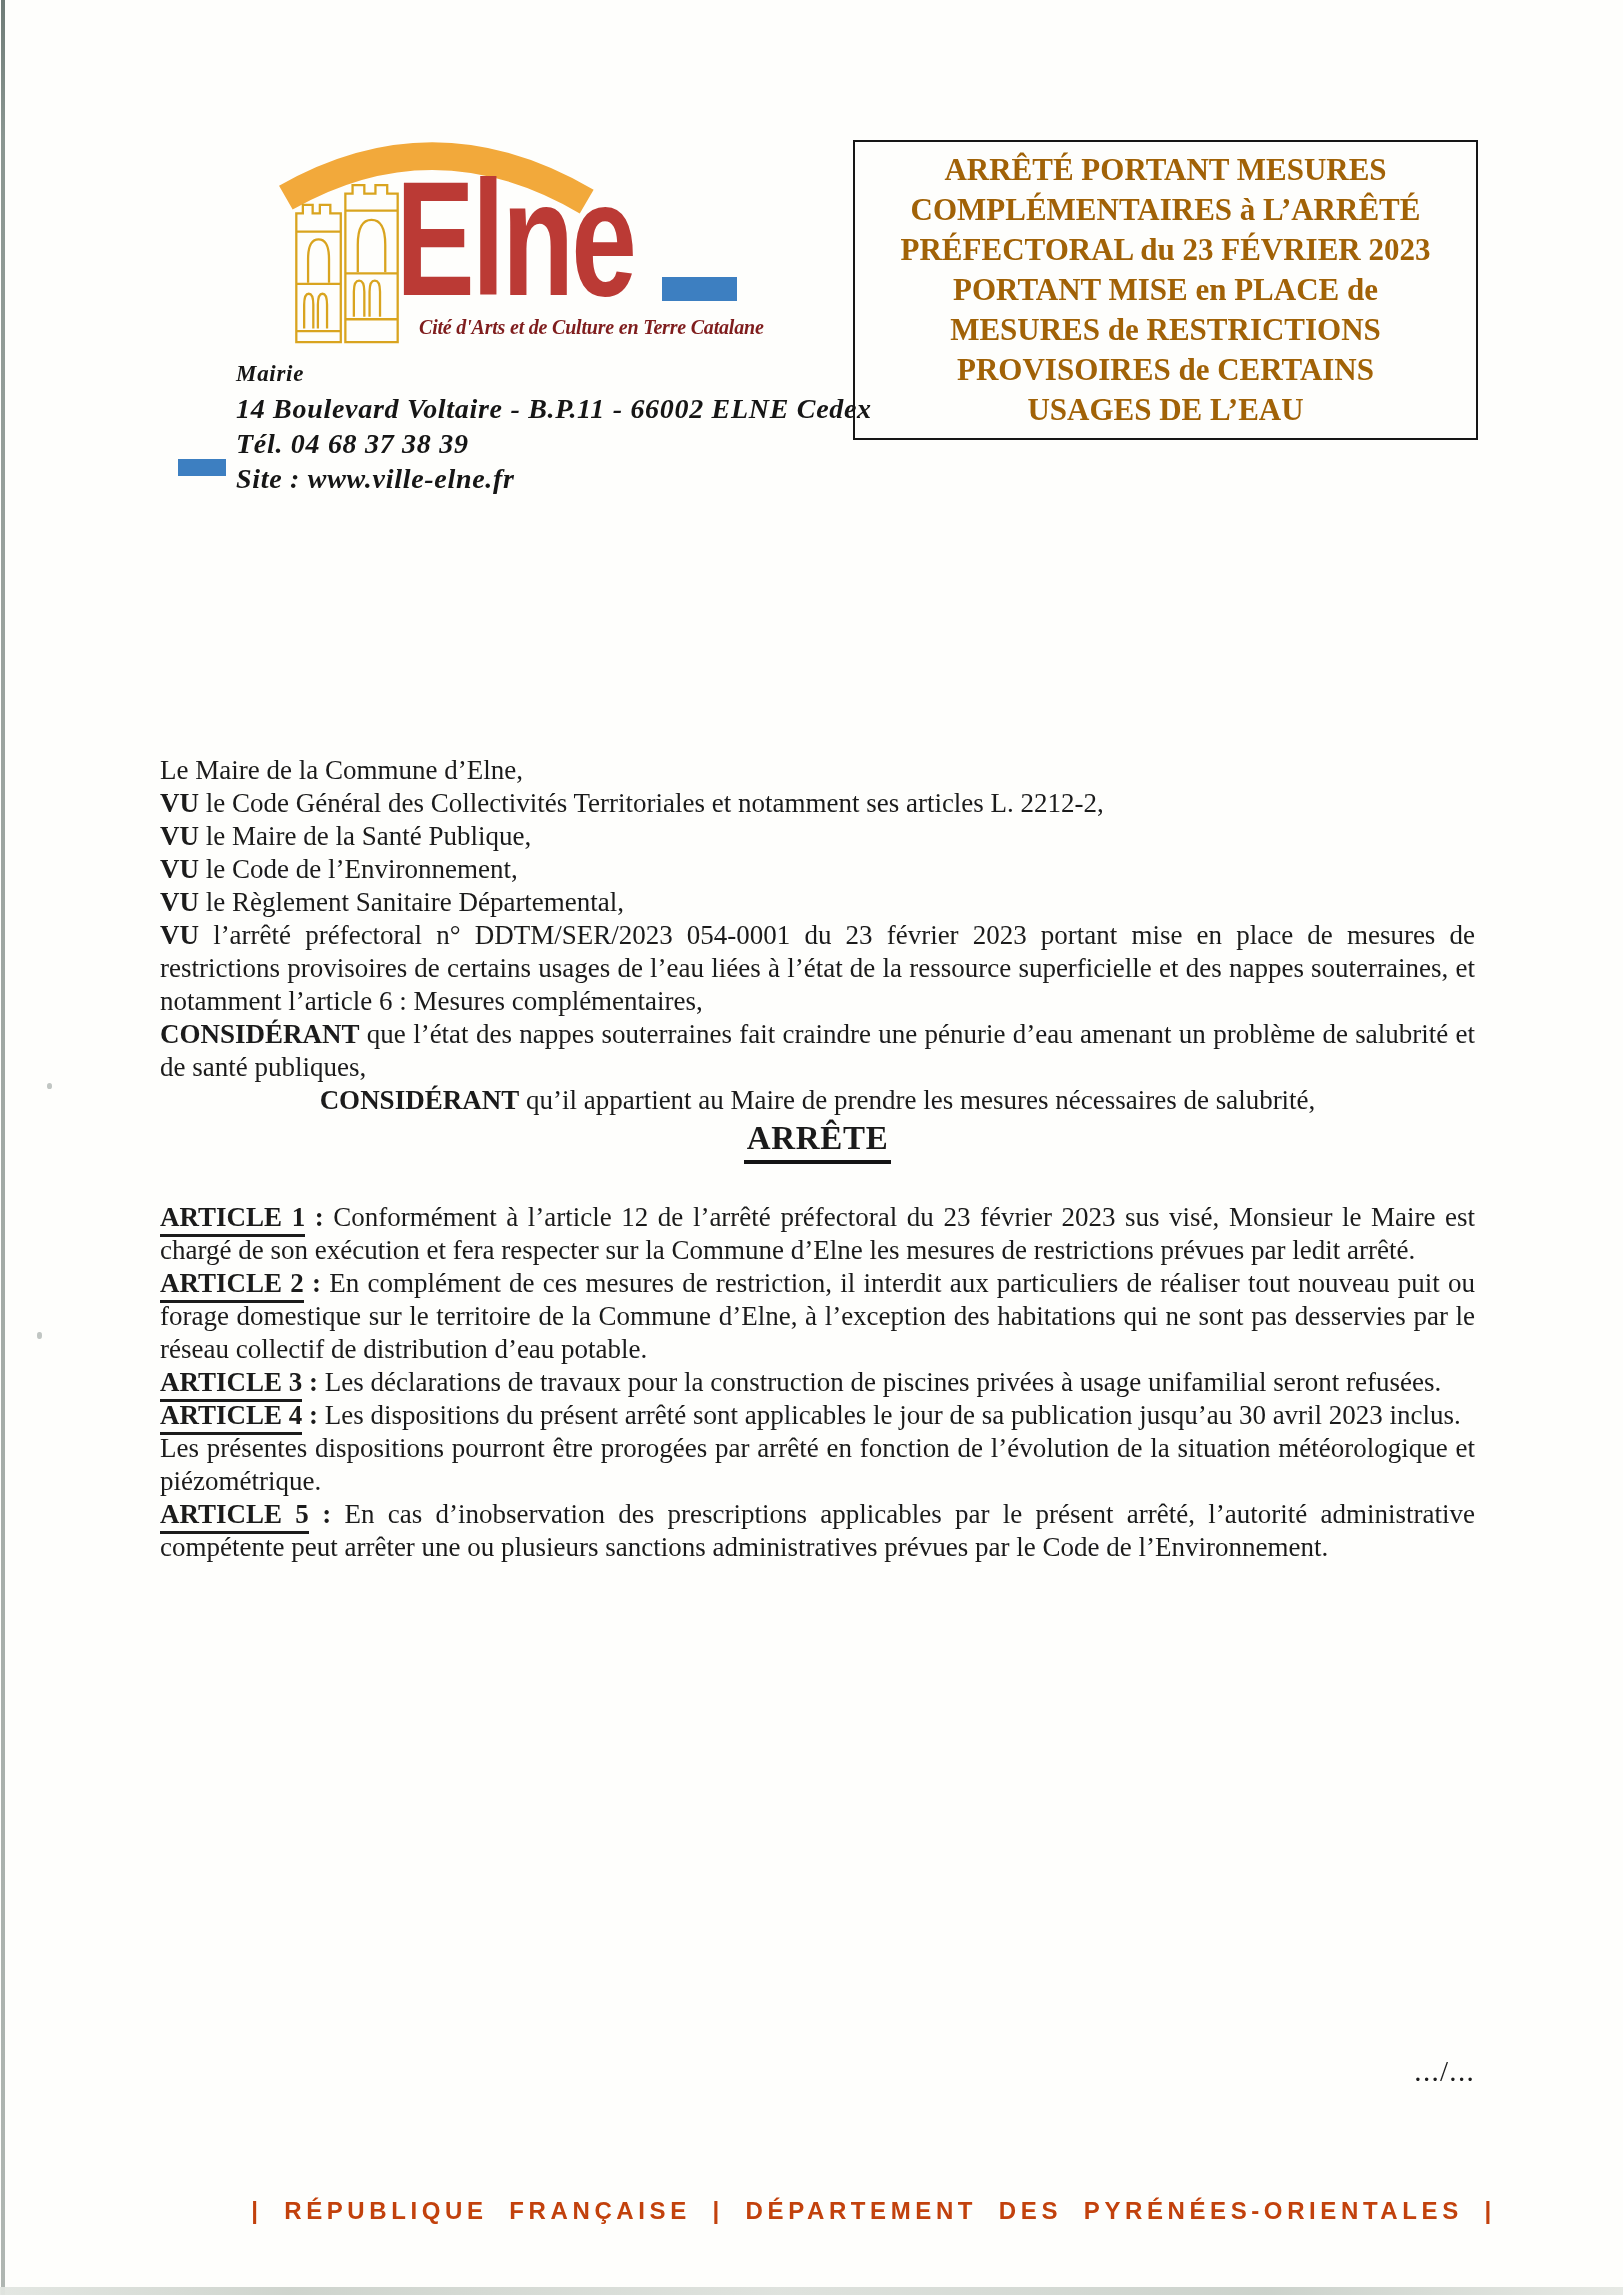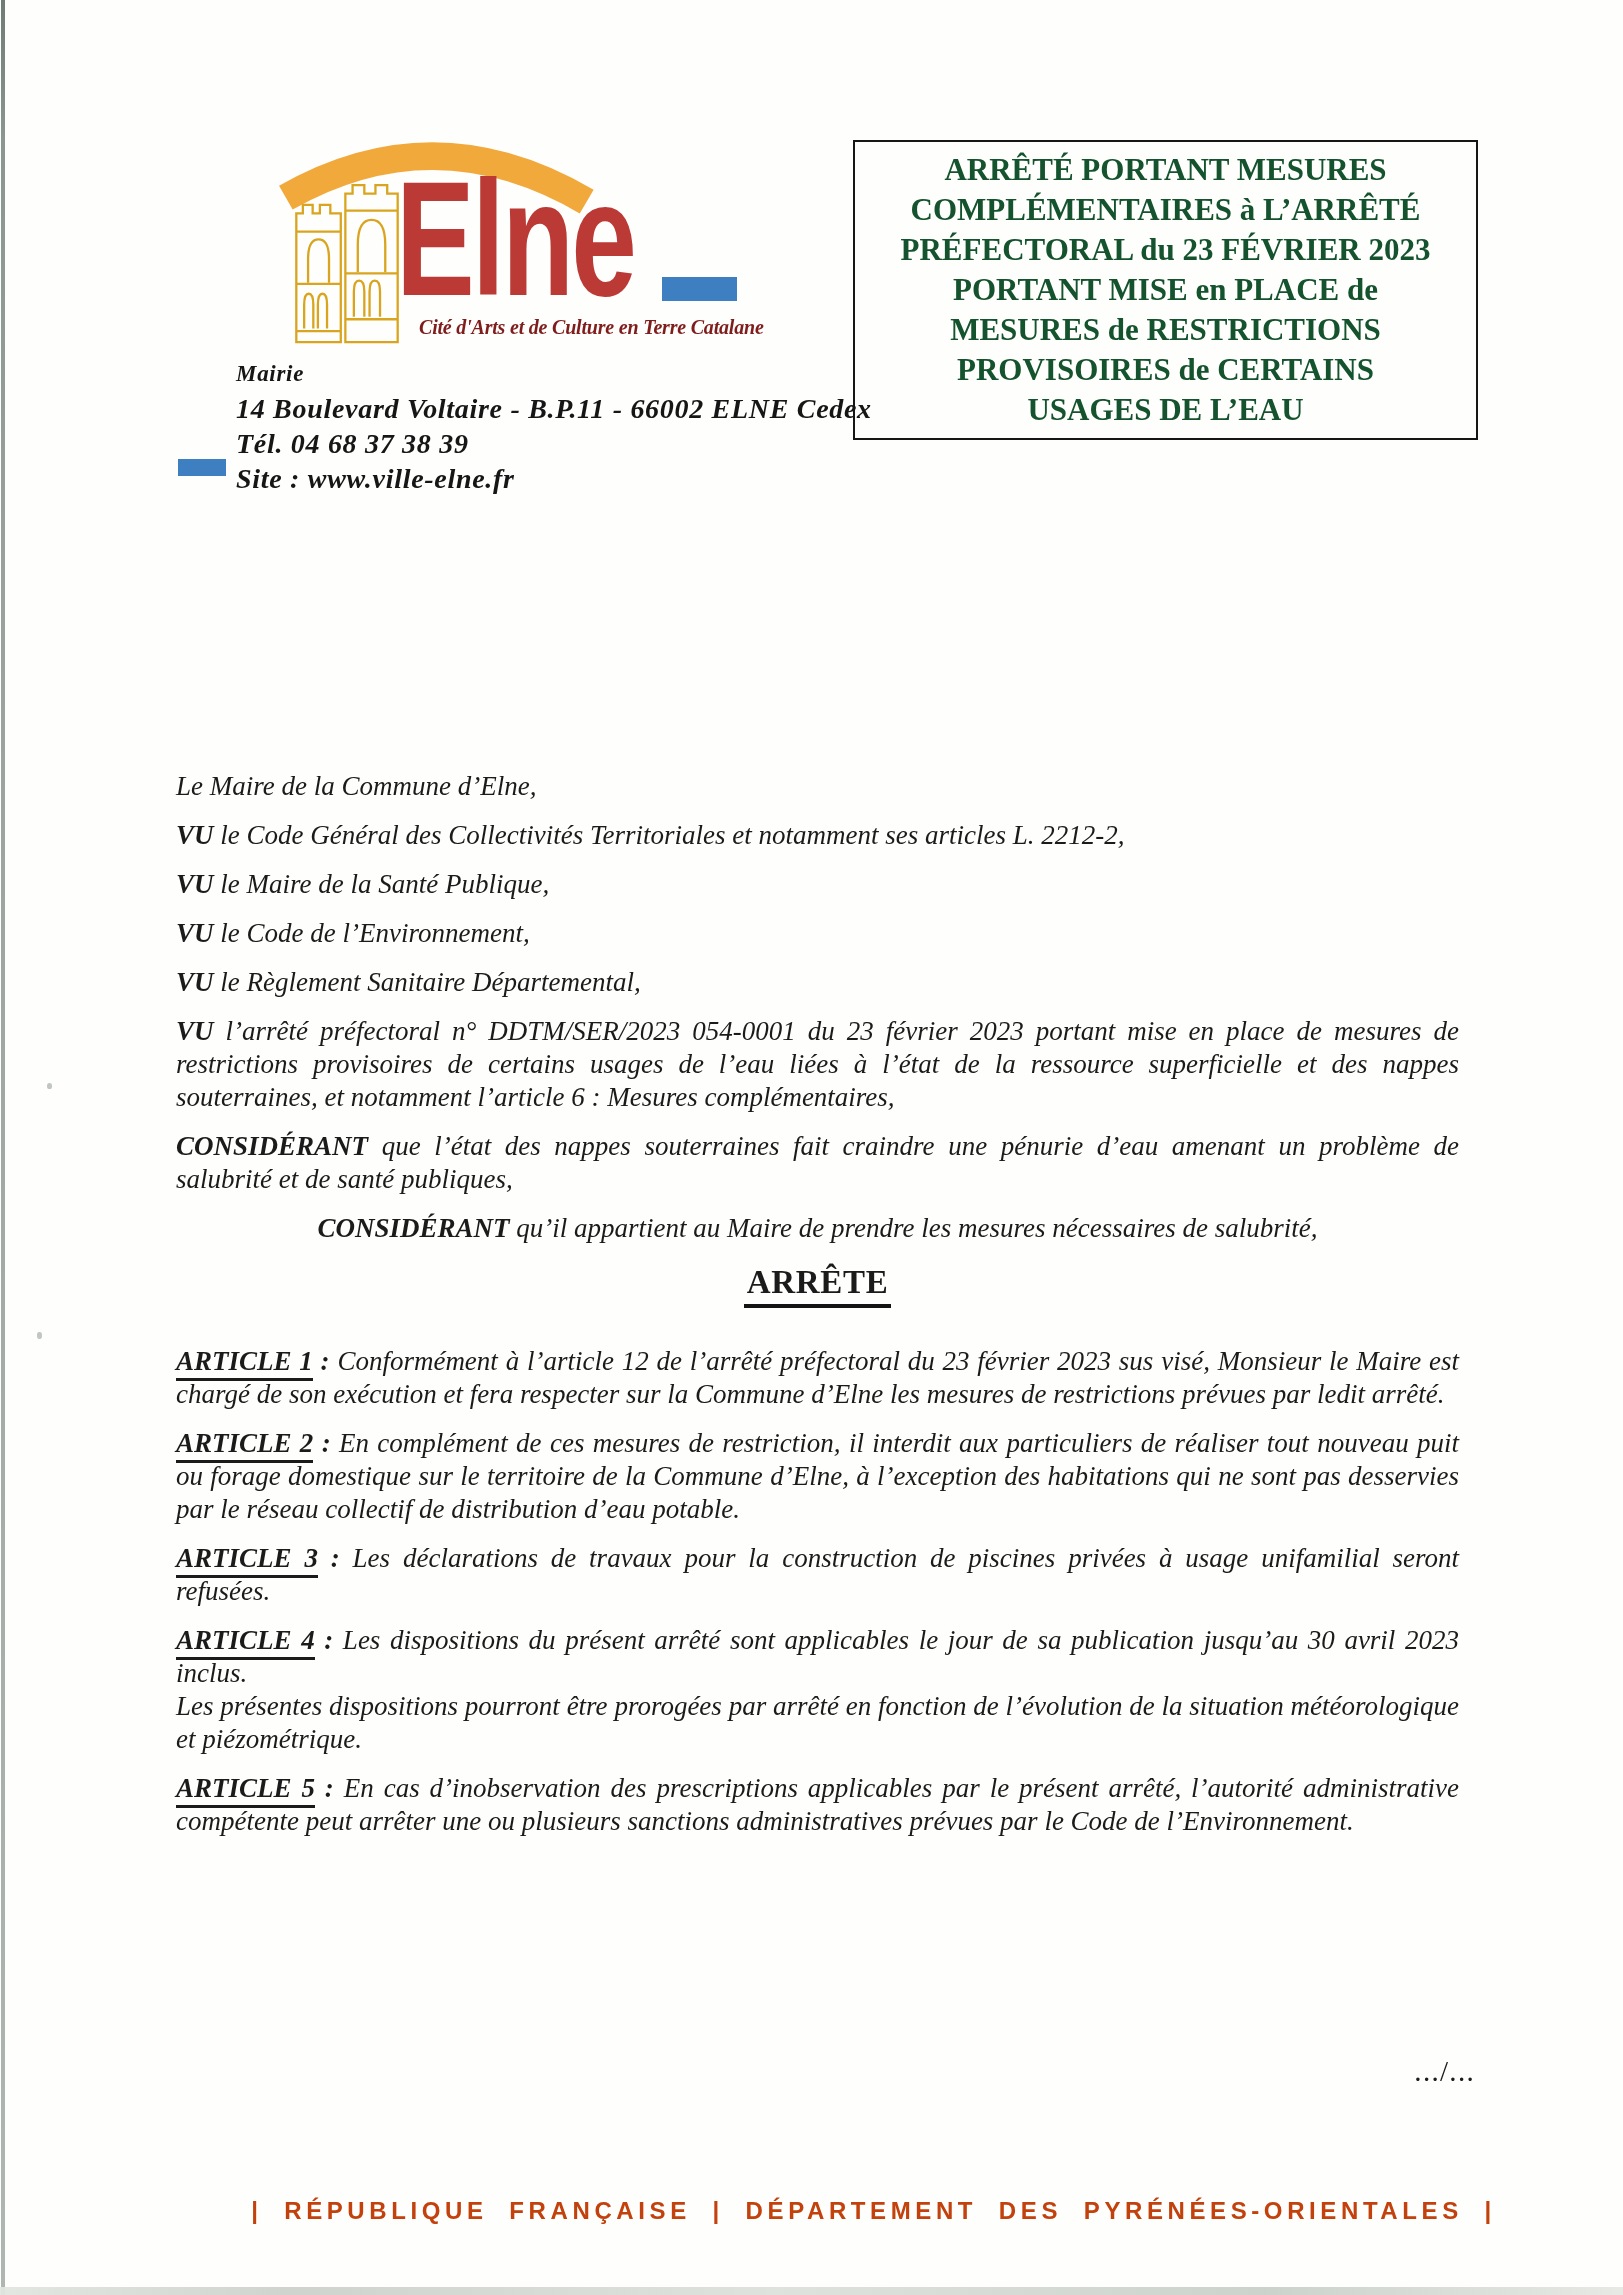--- a/index.html
+++ b/index.html
@@ -48,21 +48,21 @@
   .courriel-bar{position:absolute;left:178px;top:459px;width:48px;height:17px;background:#3d7fc1;}
   
   .title-box{
     position:absolute;left:853px;top:140px;width:625px;height:300px;
     border:2.6px solid #161616;background:transparent;box-sizing:border-box;
     display:flex;align-items:center;justify-content:center;
   }
   .title-text{
     width:100%;text-align:center;
     font-weight:700;font-size:31px;line-height:40px;
-    white-space:pre-line;color:#14532d;
+    white-space:pre-line;color:#a16207;
   }
   
   .ref-box{
     position:absolute;left:160px;top:553px;width:852px;height:175px;
     border:2.6px solid #178a47;box-sizing:border-box;
   }
   .ref-divider{position:absolute;left:289px;top:0;width:2.6px;height:100%;background:#178a47;}
   .ref-number{
     position:absolute;left:14.4px;top:1.3px;
     font-weight:700;font-size:29px;color:#e02334;white-space:nowrap;
@@ -71,21 +71,21 @@
     position:absolute;left:14.4px;top:58px;
     font-weight:700;font-size:29px;color:#178a47;
     border-bottom:3.3px solid #178a47;padding-bottom:2px;white-space:nowrap;
   }
   .ref-right{
     position:absolute;left:313px;top:25px;
     font-weight:700;font-size:27px;line-height:36px;color:#178a47;
   }
   
   .body-flow{position:absolute;left:160px;top:754px;width:1315px;font-size:27px;line-height:33px;}
-  .body-flow p{margin:16px;font-style:italic;}
+  .body-flow p{margin:0;}
   .intro{margin-bottom:22px;}
   .vu-single{margin-bottom:17px;}
   .vu-para{margin-bottom:33px;text-align:justify;}
   .cons-para{margin-bottom:17px;text-align:justify;}
   .cons-single{margin-bottom:23.6px;text-align:center;}
   .bold-prefix{font-weight:700;}
   .decision-wrap{display:flex;justify-content:center;margin-bottom:37px;}
   .decision{
     font-weight:700;font-size:33px;line-height:42px;letter-spacing:0.7px;
     border-bottom:4.6px solid #141414;padding:0 2.6px 1.3px 2.6px;

